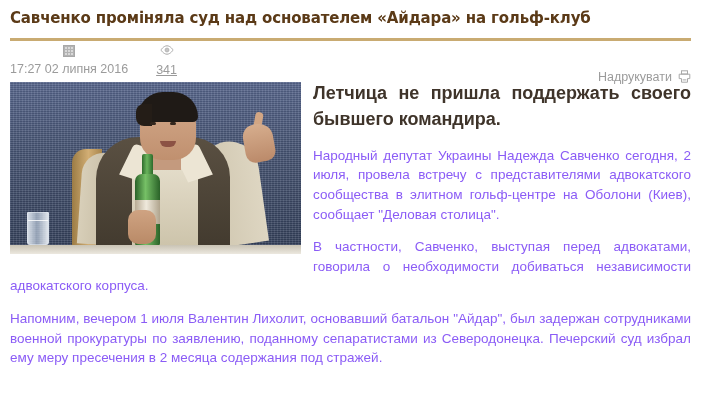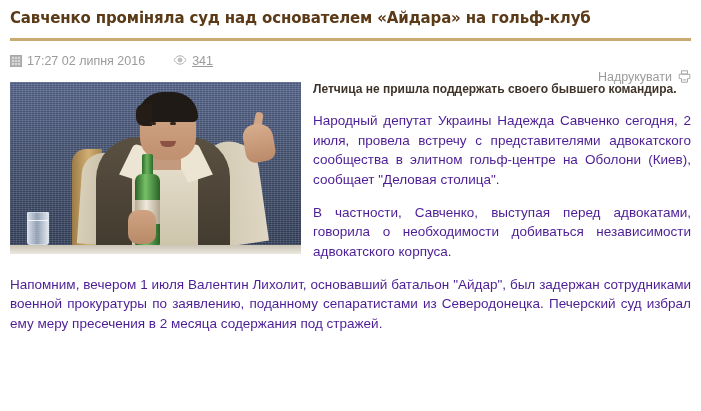--- a/index.html
+++ b/index.html
@@ -53,20 +53,21 @@
   }
   .meta-left {
     display: flex;
     align-items: center;
     gap: 6px;
   }
   .meta-group {
     display: flex;
     align-items: center;
     gap: 5px;
+    flex-direction: column;
   }
   .meta-group.views { margin-left: 22px; text-decoration: underline; }
   .meta-text { color: #9b9b9b; white-space: nowrap; }
 
   .icon-calendar {
     width: 12px; height: 12px;
     display: inline-block;
     background:
       repeating-linear-gradient(to right, #b3b3b3 0 1px, transparent 1px 3px),
       repeating-linear-gradient(to bottom, #b3b3b3 0 1px, transparent 1px 3px),
@@ -284,27 +285,27 @@
     position: absolute;
     left: 118px; top: 128px;
     width: 28px; height: 34px;
     background: linear-gradient(to bottom, #cfa382, #b98a67);
     border-radius: 10px;
   }
 
   .lead {
     font-weight: bold;
     color: #3f342a;
-    font-size: 12px;
+    font-size: 18px;
     line-height: 1.44;
     text-align: justify;
     margin: 0 0 13px 0;
   }
   .para {
-    color: #4c1d95;
+    color: #8b5cf6;
     font-size: 13.5px;
     line-height: 1.455;
     text-align: justify;
     margin: 0 0 13px 0;
   }
   .para:last-child { margin-bottom: 0; }
   .clearfix::after { content: ""; display: block; clear: both; }
 </style>
 </head>
 <body>

